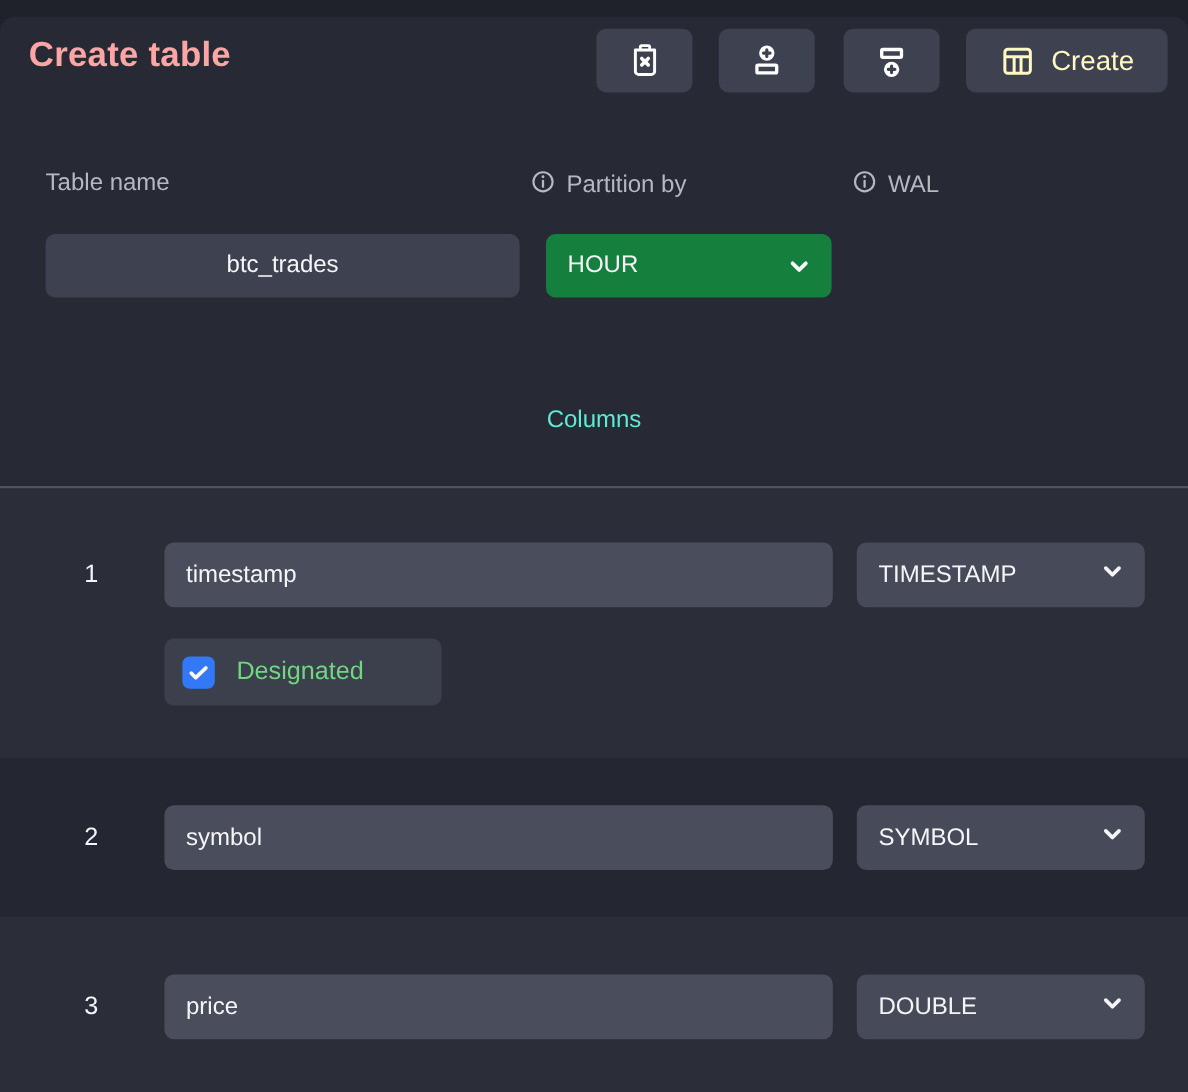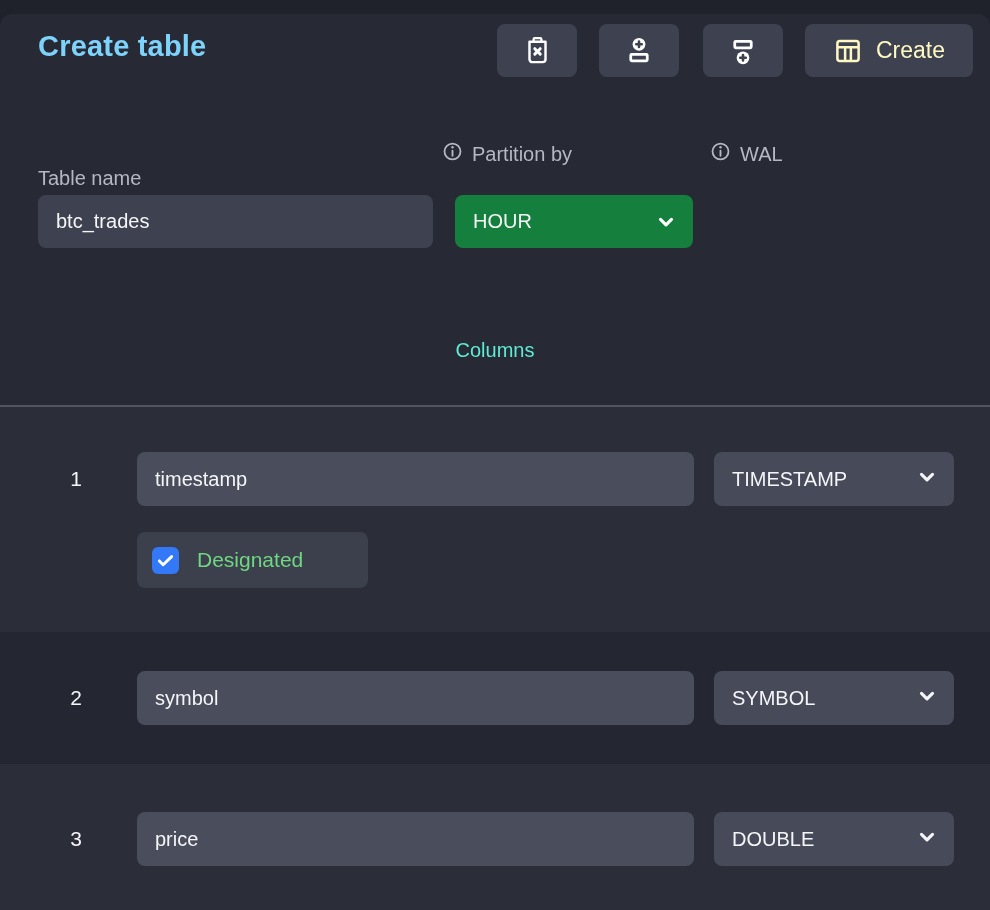--- a/index.html
+++ b/index.html
@@ -6,49 +6,50 @@
   html, body { width: 990px; height: 910px; overflow: hidden; }
   body { background: #1f212b; font-family: "Liberation Sans", sans-serif; }
 
   .app { position: relative; width: 990px; height: 910px; }
   .panel {
     position: absolute; top: 14px; left: 0; width: 990px; height: 896px;
     background: #272a35; border-radius: 12px 12px 0 0; overflow: hidden;
   }
 
   .title {
-    position: absolute; left: 38px; top: 16px;
-    font-size: 29px; font-weight: 700; color: #7dd3fc; letter-spacing: .2px;
+    position: absolute; left: 24px; top: 16px;
+    font-size: 29px; font-weight: 700; color: #fca5a5; letter-spacing: .2px;
   }
 
   .btn {
     position: absolute; top: 10px; height: 53px;
     background: #3e4250; border: none; border-radius: 8px;
     color: #ffffff; display: flex; align-items: center; justify-content: center;
     cursor: pointer; font-family: inherit;
   }
   .btn svg { display: block; }
   #btn-delete { left: 497px; width: 80px; }
   #btn-add-top { left: 599px; width: 80px; }
   #btn-add-bottom { left: 703px; width: 80px; }
   #btn-create { left: 805px; width: 168px; color: #fef9c3; gap: 13px; font-size: 23px; }
 
   .field-label {
     position: absolute; top: 127px; font-size: 20px; color: #b5b8c1;
     display: flex; align-items: center; gap: 9px; white-space: nowrap;
   }
-  #label-name { left: 38px; margin-top: 26px; }
+  #label-name { left: 38px; }
   #label-partition { left: 442px; }
   #label-wal { left: 710px; }
 
   .text-input {
     position: absolute; top: 181px; height: 53px;
     background: #3e4250; border: none; border-radius: 8px;
     color: #f4f5f7; font-size: 20px; padding: 0 18px; font-family: inherit;
     outline: none;
+    text-align: center;
   }
   #input-name { left: 38px; width: 395px; }
 
   .select {
     position: absolute; height: 53px; background: #15803d; border-radius: 8px;
     display: flex; align-items: center; justify-content: space-between;
     padding: 0 16px 0 18px; color: #f4f5f7; font-size: 20px; cursor: pointer;
   }
   #select-partition { top: 181px; left: 455px; width: 238px; }
   #select-wal { top: 181px; left: 714px; width: 239px; }

